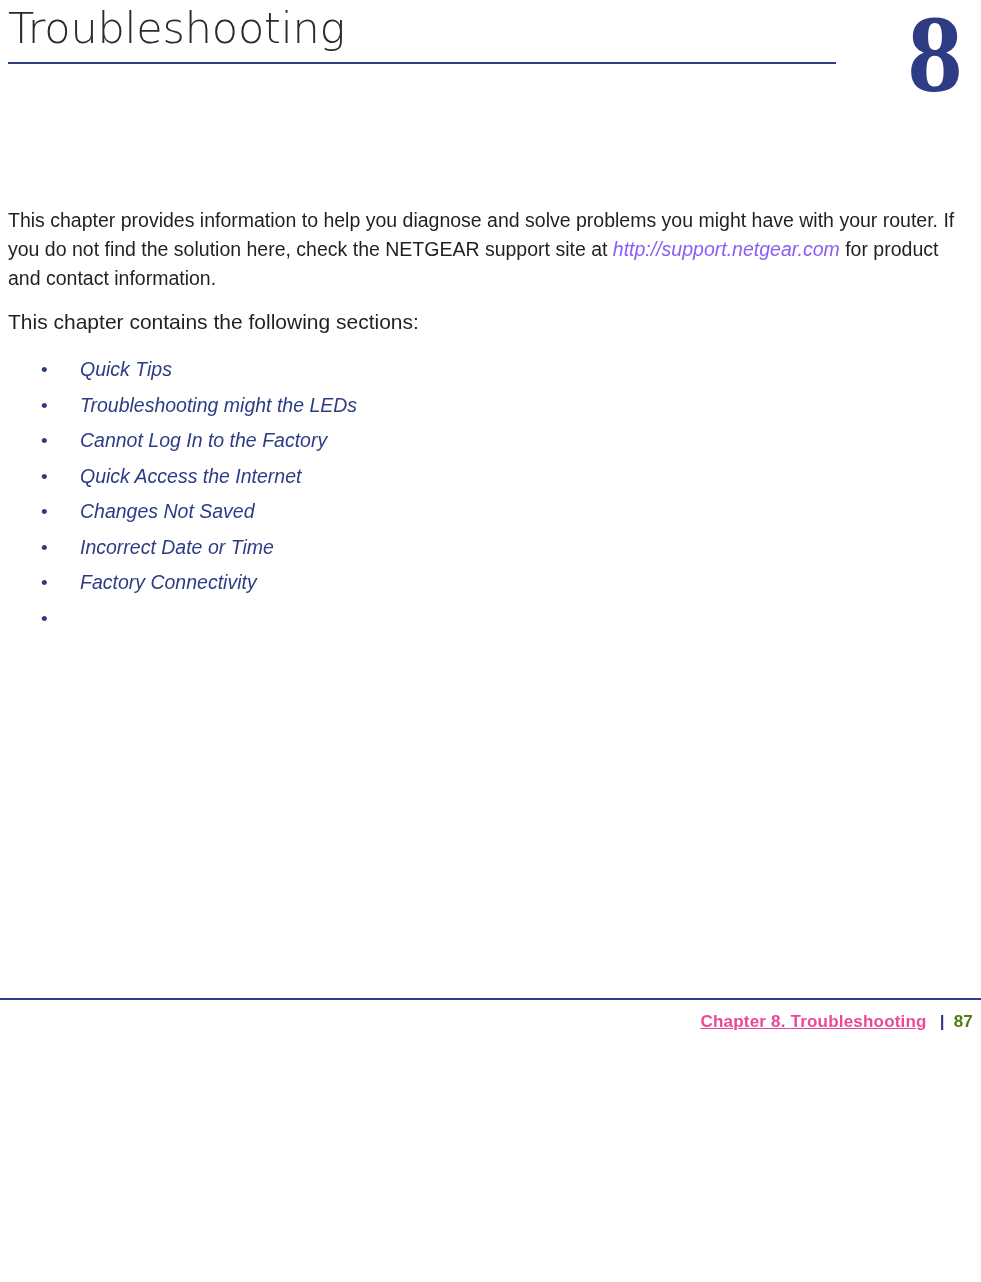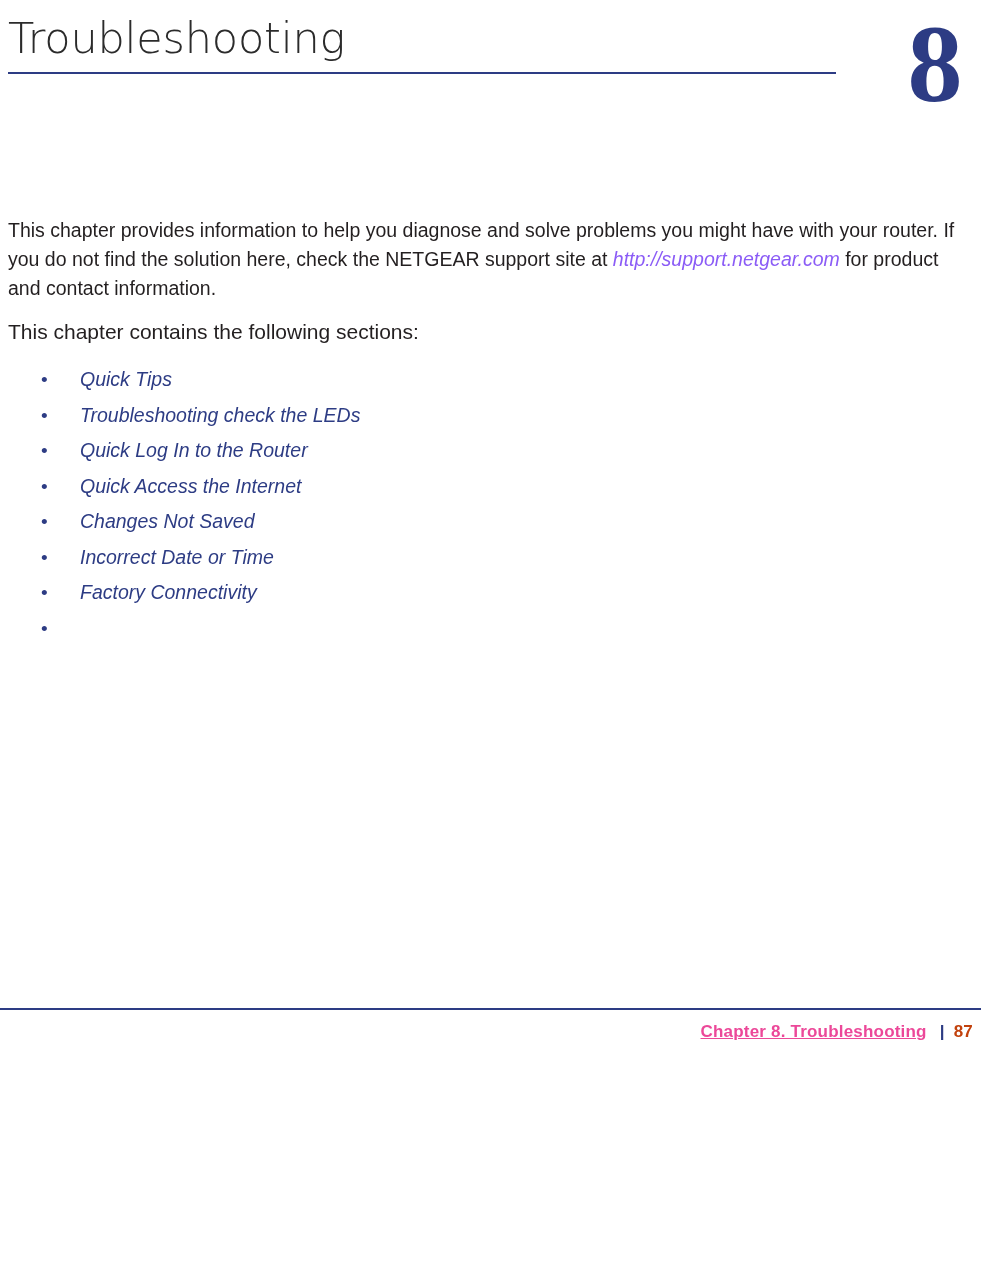--- a/index.html
+++ b/index.html
@@ -13,21 +13,20 @@
     font-family: "Liberation Sans", sans-serif;
     color: #231f20;
     position: relative;
     overflow: hidden;
   }
 
   .page {
     position: relative;
     width: 981px;
     height: 1044px;
-    margin-top: 10px;
   }
 
   
   .header {
     position: absolute;
     left: 0;
     top: 0;
     width: 981px;
     height: 130px;
   }
@@ -160,21 +159,21 @@
     color: #ec4899;
     text-decoration: underline;
   }
 
   .footer-sep {
     color: #2d3c84;
     padding: 0 9px 0 13px;
   }
 
   .footer-page {
-    color: #c2410c;
+    color: #4d7c0f;
   }
 </style>
 </head>
 <body>
 
 <div class="page">
 
   <div class="header">
     <div class="chapter-title">Troubleshooting</div>
     <div class="title-rule"></div>
@@ -187,25 +186,25 @@
 
     <p class="sections-para">This chapter contains the following sections:</p>
 
     <ul class="toc-list">
       <li class="toc-item">
         <span class="toc-bullet">•</span>
         <span class="toc-link">Quick Tips</span>
       </li>
       <li class="toc-item">
         <span class="toc-bullet">•</span>
-        <span class="toc-link">Troubleshooting check the LEDs</span>
-      </li>
-      <li class="toc-item">
-        <span class="toc-bullet">•</span>
-        <span class="toc-link">Quick Log In to the Router</span>
+        <span class="toc-link">Troubleshooting might the LEDs</span>
+      </li>
+      <li class="toc-item">
+        <span class="toc-bullet">•</span>
+        <span class="toc-link">Cannot Log In to the Factory</span>
       </li>
       <li class="toc-item">
         <span class="toc-bullet">•</span>
         <span class="toc-link">Quick Access the Internet</span>
       </li>
       <li class="toc-item">
         <span class="toc-bullet">•</span>
         <span class="toc-link">Changes Not Saved</span>
       </li>
       <li class="toc-item">

